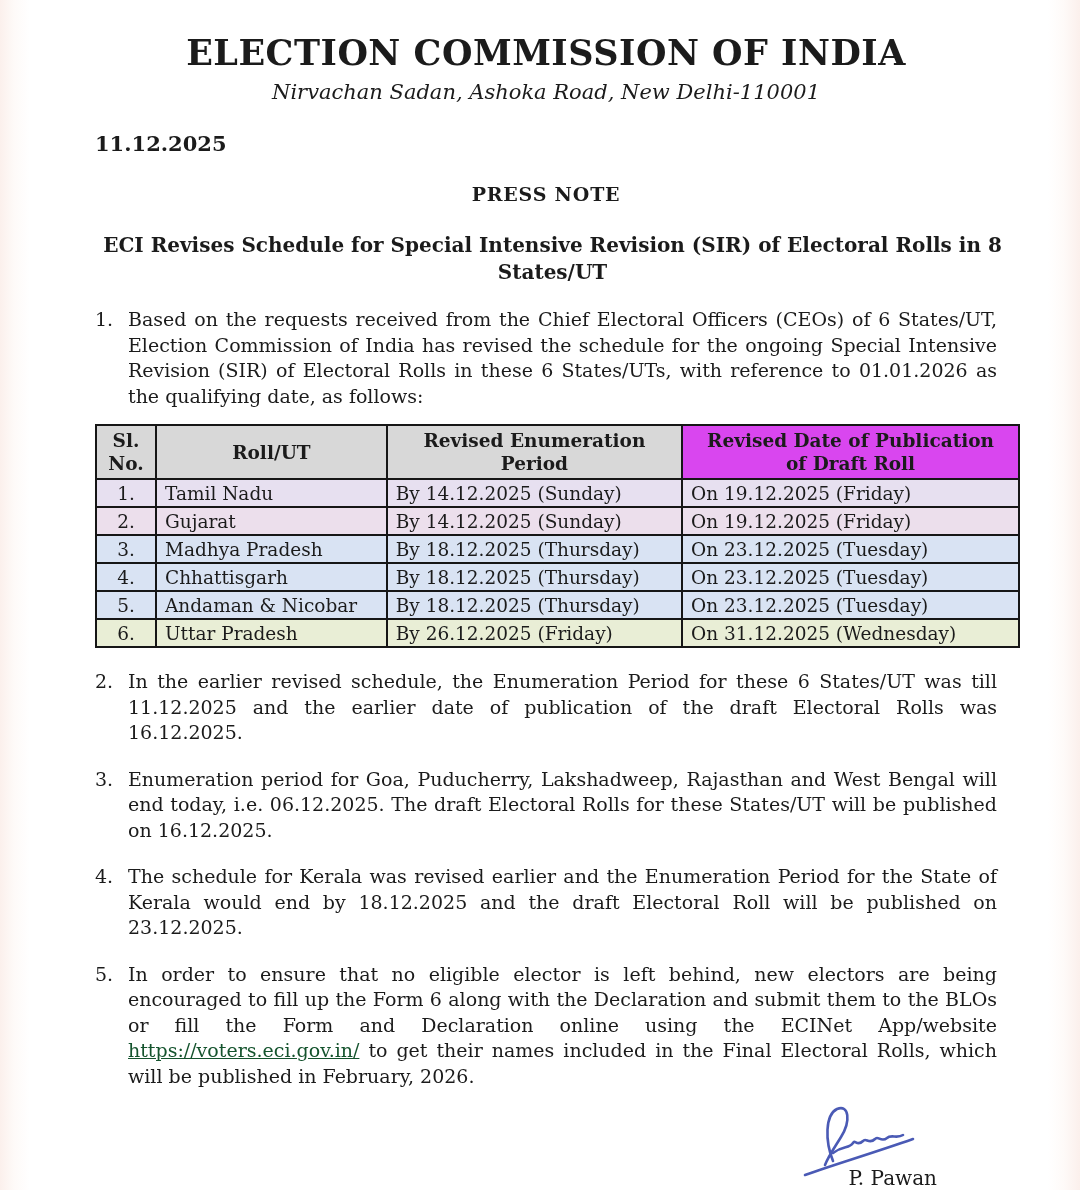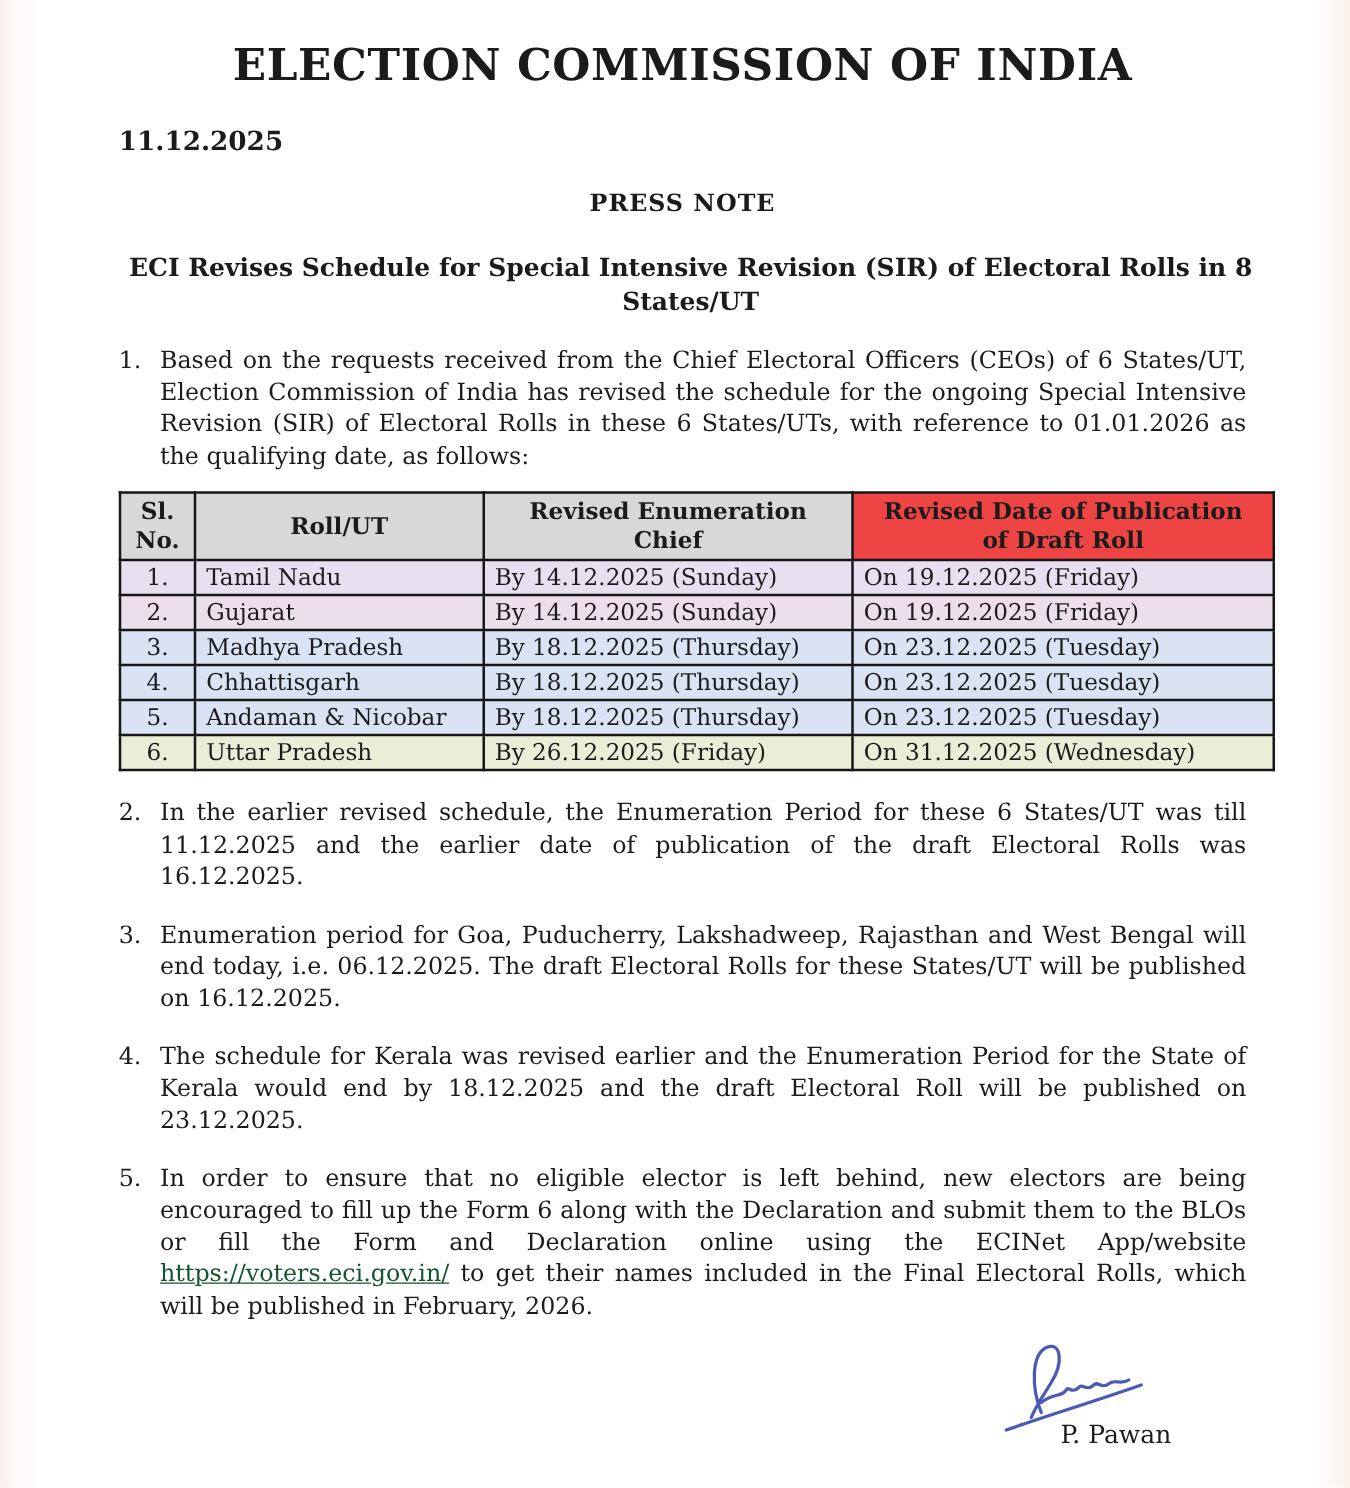--- a/index.html
+++ b/index.html
@@ -42,20 +42,21 @@
 
   .sig-block { margin:14px 83px 0 0; text-align:right; font-size:20px; line-height:27px; }
   .sig-img { display:block; margin:0 6px -16px auto; }
 </style>
 </head>
 <body>
 
 <div class="page">
 
   <div class="org-title">ELECTION COMMISSION OF INDIA</div>
+  <div class="address">Nirvachan Sadan, Ashoka Road, New Delhi-110001</div>
 
   <div class="refline">
     <span>11.12.2025</span>
   </div>
 
   <div class="press-note">PRESS NOTE</div>
 
   <div class="heading">ECI Revises Schedule for Special Intensive Revision (SIR) of Electoral Rolls in 8 States/UT</div>
 
   <div class="para">
@@ -63,22 +64,22 @@
     <div class="ptext">Based on the requests received from the Chief Electoral Officers (CEOs) of 6 States/UT, Election Commission of India has revised the schedule for the ongoing Special Intensive Revision (SIR) of Electoral Rolls in these 6 States/UTs, with reference to 01.01.2026 as the qualifying date, as follows:</div>
   </div>
 
   <table class="schedule">
     <thead>
       <tr>
         <th class="col-sl" style="background-color: rgb(216, 216, 216);">Sl.
 No.</th>
         <th class="col-state" style="background-color: rgb(216, 216, 216);">Roll/UT</th>
         <th class="col-period" style="background-color: rgb(216, 216, 216);">Revised Enumeration
-Chief</th>
-        <th class="col-pub" style="background-color: #ef4444;">Revised Date of Publication
+Period</th>
+        <th class="col-pub" style="background-color: #d946ef;">Revised Date of Publication
 of Draft Roll</th>
       </tr>
     </thead>
     <tbody>
       <tr style="background-color: rgb(231, 224, 240);">
         <td class="c">1.</td>
         <td>Tamil Nadu</td>
         <td>By 14.12.2025 (Sunday)</td>
         <td>On 19.12.2025 (Friday)</td>
       </tr>

